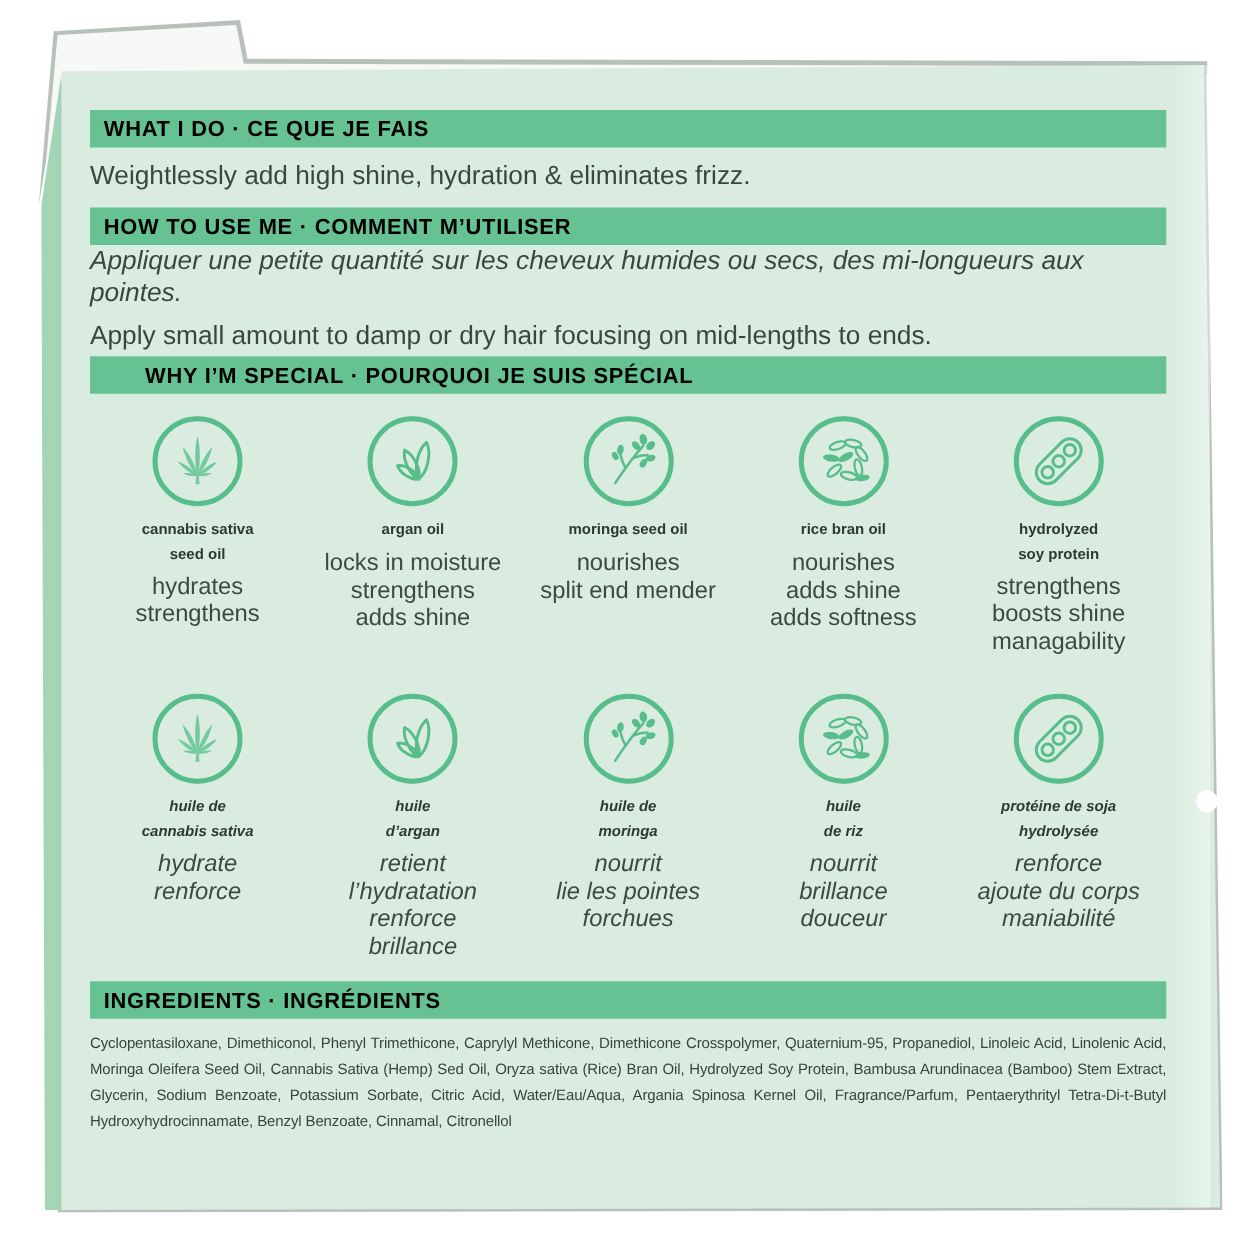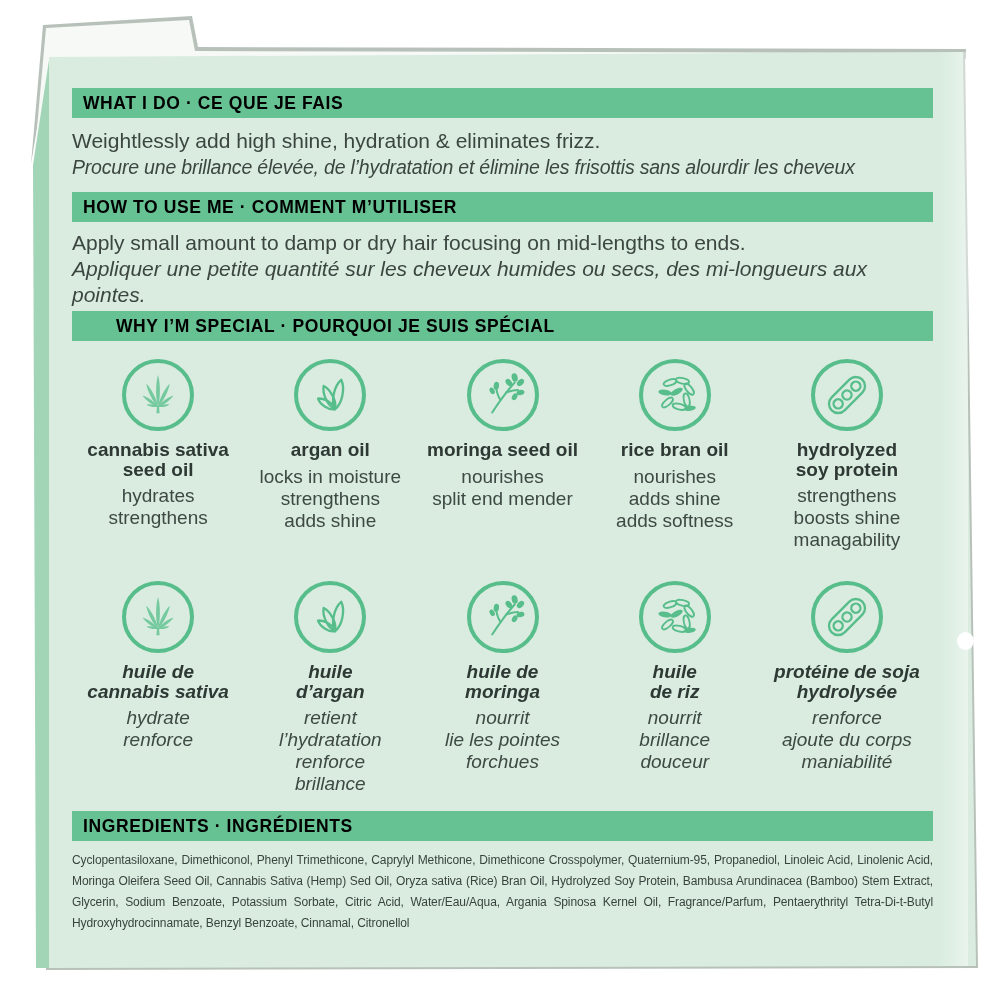--- a/index.html
+++ b/index.html
@@ -39,21 +39,21 @@
   .bar3{margin-top:3px;padding-left:44px;}
 
   .cards{display:flex;align-items:flex-start;margin-top:18px;}
   .cards.fr-row{margin-top:30px;}
   .cell{flex:1;text-align:center;}
   .circle{box-sizing:border-box;width:72px;height:72px;border:4px solid #57bd8b;border-radius:50%;
     margin:0 auto;display:flex;align-items:center;justify-content:center;}
   .glyph{width:60px;height:60px;display:block;}
   .stroke-ic{color:#57bd8b;}
   .fill-ic{color:#74c99e;}
-  .iname{font-weight:bold;font-size:19px;line-height:19.5px;margin-top:9px;white-space:pre-line;color:#2e3834;}
+  .iname{font-weight:bold;font-size:12px;line-height:19.5px;margin-top:9px;white-space:pre-line;color:#2e3834;}
   .ibens{font-size:19px;line-height:22px;margin-top:6px;white-space:pre-line;color:#3e4944;}
   .fr-row .iname,.fr-row .ibens{font-style:italic;}
 
   .bar4{margin-top:16px;}
   .ingr{font-size:12px;line-height:21px;letter-spacing:-.1px;text-align:justify;
     margin:9px 0 0 0;color:#39433e;}
   svg.defs{position:absolute;width:0;height:0;}
 </style>
 </head>
 <body>
@@ -127,25 +127,24 @@
   <div class="lid"></div>
   <div class="side-strip"></div>
   <div class="face"></div>
   <div class="edge-light"></div>
   <div class="notch"></div>
 
   <div class="content">
 
     <div class="bar">WHAT I DO · CE QUE JE FAIS</div>
     <p class="txt p-en1">Weightlessly add high shine, hydration &amp; eliminates frizz.</p>
-    <p class="txt it p-fr1">Procure une brillance élevée, de l’hydratation et élimine les frisottis sans alourdir les cheveux</p>
 
     <div class="bar bar2">HOW TO USE ME · COMMENT M’UTILISER</div>
+    <p class="txt it p-fr2">Appliquer une petite quantité sur les cheveux humides ou secs, des mi-longueurs aux pointes.</p>
     <p class="txt p-en2">Apply small amount to damp or dry hair focusing on mid-lengths to ends.</p>
-    <p class="txt it p-fr2">Appliquer une petite quantité sur les cheveux humides ou secs, des mi-longueurs aux pointes.</p>
 
     <div class="bar bar3">WHY I’M SPECIAL · POURQUOI JE SUIS SPÉCIAL</div>
 
     <div class="cards en-row">
       <div class="cell">
         <div class="circle">
           <svg class="glyph fill-ic" viewBox="0 0 72 72">
               <use href="#ic-cannabis"></use>
             </svg>
         </div>

